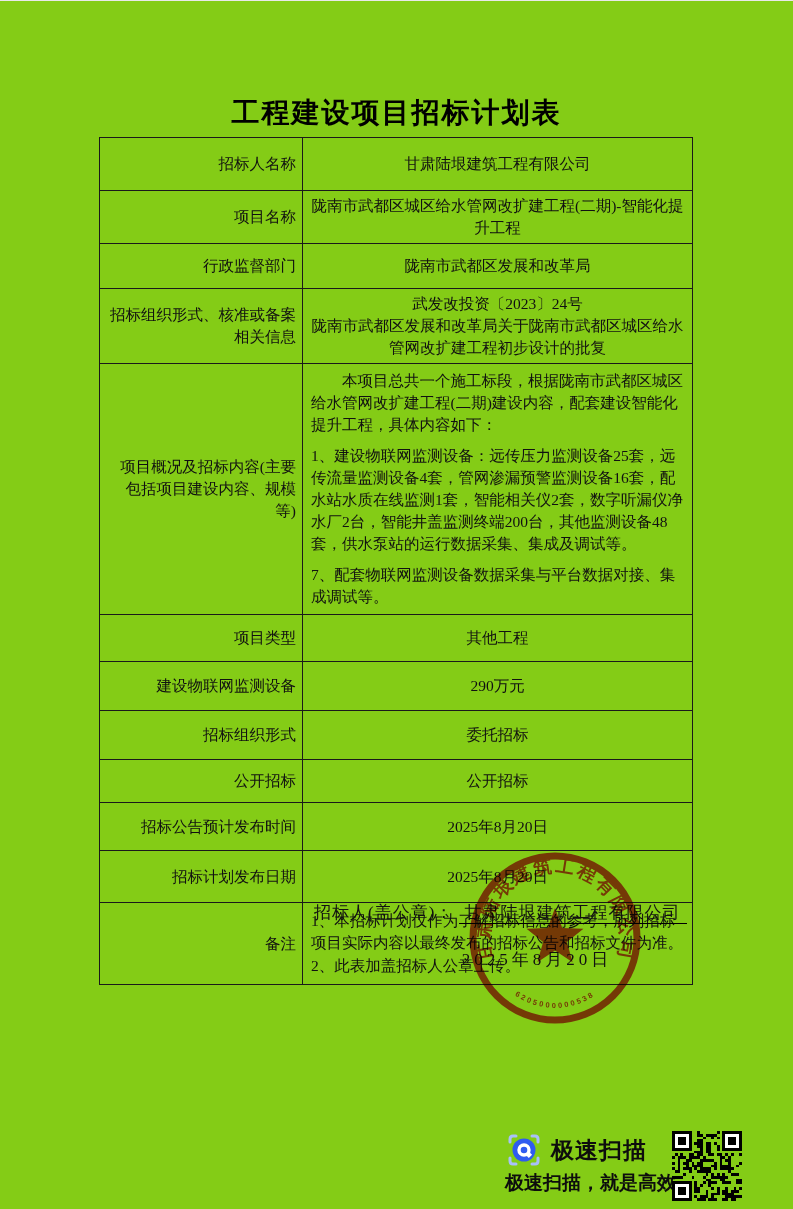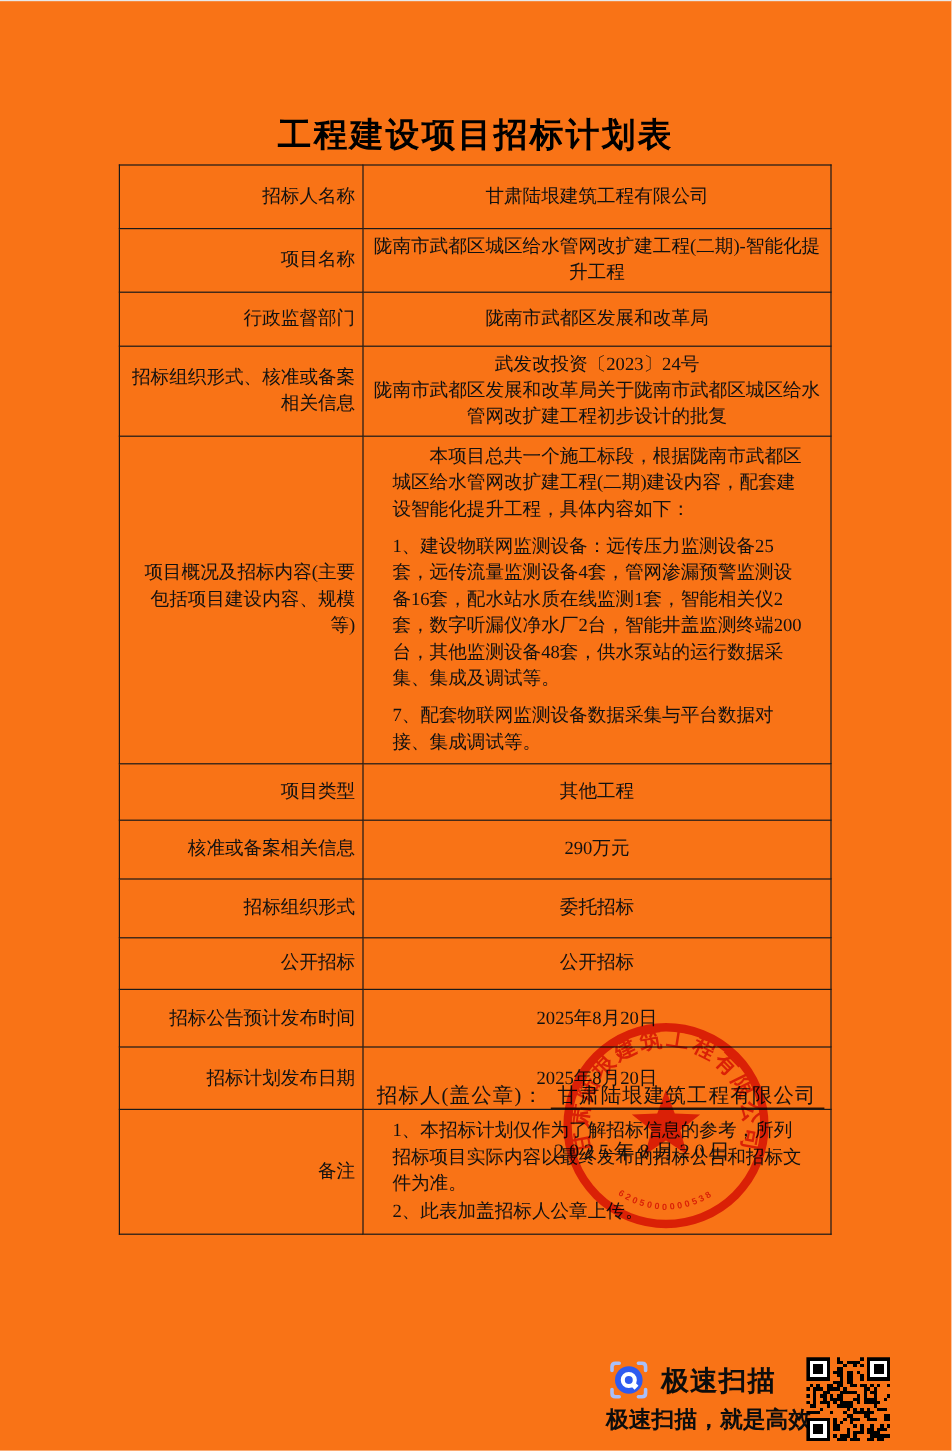--- a/index.html
+++ b/index.html
@@ -1,36 +1,36 @@
 <!DOCTYPE html>
 <html><head>
 <meta charset="utf-8">
 <style>
   html,body{margin:0;padding:0;background:#ffffff;}
   .page{
-    position:relative;width:793px;height:1209px;background:#f97316;
+    position:relative;width:793px;height:1209px;background:#84cc16;
     font-family:"Liberation Serif","DejaVu Serif",serif;color:#111;overflow:hidden;
   }
   .doc-title{
     position:absolute;top:94px;left:0;width:100%;margin:0;text-align:center;
     font-family:"Liberation Sans","DejaVu Sans",sans-serif;
     font-size:28px;font-weight:800;letter-spacing:2px;color:#000;
   }
   table.doc-table{
     position:absolute;left:99px;top:137px;width:594px;
     border-collapse:collapse;table-layout:fixed;
   }
   table.doc-table td{
     border:1.5px solid #1a1a1a;
     font-size:15.5px;line-height:22px;color:#111;
     padding:4px 6px;vertical-align:middle;word-break:break-all;
   }
   td.lbl{width:190px;text-align:right;padding:4px 10px;}
   td.val{text-align:center;}
-  td.val.left{text-align:left;padding:6px 24px;}
+  td.val.left{text-align:left;padding:6px 8px;}
   tr.r1 td{height:44px;} tr.r2 td{height:40px;} tr.r3 td{height:36px;}
   tr.r4 td{height:66px;} tr.r5 td{height:236px;}
   tr.r6 td{height:38px;} tr.r7 td{height:40px;} tr.r8 td{height:40px;}
   tr.r9 td{height:34px;} tr.r10 td{height:39px;} tr.r11 td{height:43px;}
   tr.r12 td{height:68px;}
   .ovw p{margin:0 0 9px 0;}
   .ovw p.indent{text-indent:2em;}
   .ovw p:last-child{margin-bottom:0;}
   .remark div{margin:1px 0;}
   .sign-line{
@@ -94,21 +94,21 @@
           <p class="indent">本项目总共一个施工标段，根据陇南市武都区城区给水管网改扩建工程(二期)建设内容，配套建设智能化提升工程，具体内容如下：</p>
           <p>1、建设物联网监测设备：远传压力监测设备25套，远传流量监测设备4套，管网渗漏预警监测设备16套，配水站水质在线监测1套，智能相关仪2套，数字听漏仪净水厂2台，智能井盖监测终端200台，其他监测设备48套，供水泵站的运行数据采集、集成及调试等。</p>
           <p>7、配套物联网监测设备数据采集与平台数据对接、集成调试等。</p>
         </td>
       </tr>
       <tr class="r6">
         <td class="lbl">项目类型</td>
         <td class="val">其他工程</td>
       </tr>
       <tr class="r7">
-        <td class="lbl">核准或备案相关信息</td>
+        <td class="lbl">建设物联网监测设备</td>
         <td class="val">290万元</td>
       </tr>
       <tr class="r8">
         <td class="lbl">招标组织形式</td>
         <td class="val">委托招标</td>
       </tr>
       <tr class="r9">
         <td class="lbl">公开招标</td>
         <td class="val">公开招标</td>
       </tr>

